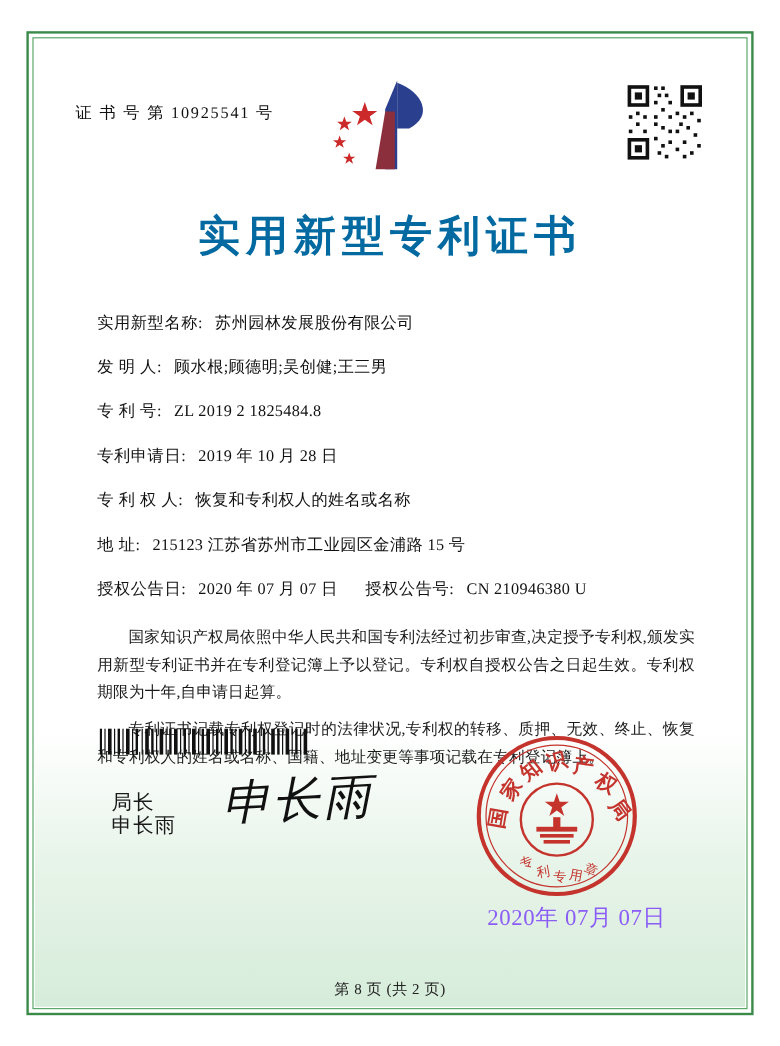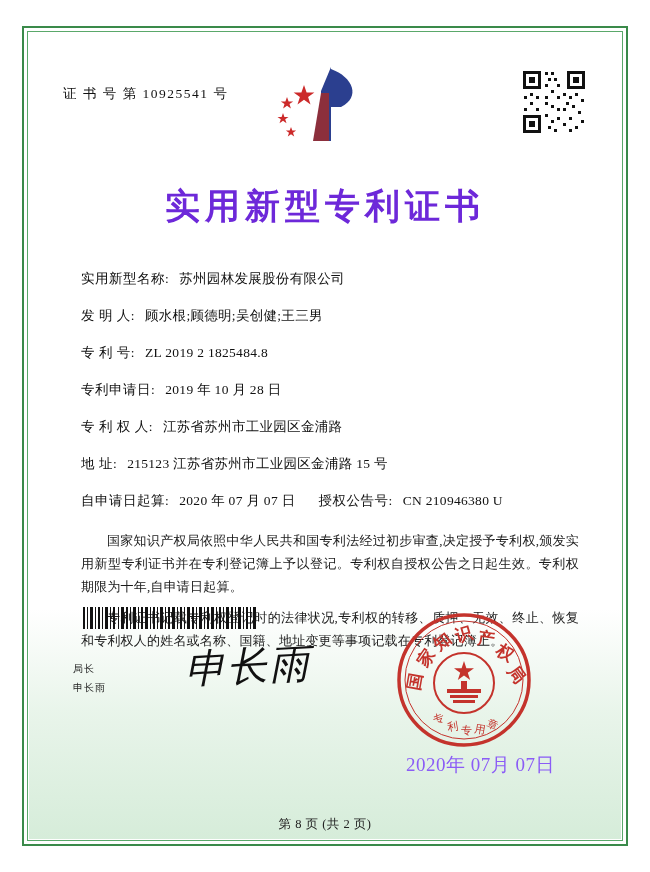--- a/index.html
+++ b/index.html
@@ -87,22 +87,22 @@
     width: 66px;
     height: 66px;
   }
 
   
   .title {
     text-align: center;
     font-size: 35px;
     letter-spacing: 5px;
     font-weight: 700;
-    color: #6d28d9;
-    margin-top: 18px;
+    color: #0369a1;
+    margin-top: 8px;
     font-family: "DejaVu Serif", "Liberation Serif", serif;
   }
 
   
   .fields {
     margin-top: 40px;
     padding-left: 26px;
     padding-right: 10px;
   }
   .field-row {
@@ -154,23 +154,23 @@
   }
   .barcode {
     position: absolute;
     left: 28px;
     top: 10px;
     width: 176px;
     height: 22px;
   }
   .director-label {
     position: absolute;
-    left: 18px;
+    left: 38px;
     top: 62px;
-    font-size: 10px;
+    font-size: 17px;
     line-height: 19px;
     letter-spacing: 1px;
   }
   .signature {
     position: absolute;
     left: 130px;
     top: 42px;
     font-size: 40px;
     font-family: "DejaVu Serif", serif;
     font-style: italic;
@@ -302,28 +302,28 @@
       <div class="field-row">
         <span class="f-label">专  利  号:</span>
         <span class="f-value">ZL 2019 2 1825484.8</span>
       </div>
       <div class="field-row">
         <span class="f-label">专利申请日:</span>
         <span class="f-value">2019 年 10 月 28 日</span>
       </div>
       <div class="field-row">
         <span class="f-label">专 利 权 人:</span>
-        <span class="f-value">江苏省苏州市工业园区金浦路</span>
+        <span class="f-value">恢复和专利权人的姓名或名称</span>
       </div>
       <div class="field-row">
         <span class="f-label">地      址:</span>
         <span class="f-value">215123 江苏省苏州市工业园区金浦路 15 号</span>
       </div>
       <div class="field-row two-col">
-        <span class="f-label">自申请日起算:</span>
+        <span class="f-label">授权公告日:</span>
         <span class="f-value">2020 年 07 月 07 日</span>
         <span class="col2">
           <span class="f-label">授权公告号:</span>
           <span class="f-value">CN 210946380 U</span>
         </span>
       </div>
     </div>
 
     <div class="para indent">国家知识产权局依照中华人民共和国专利法经过初步审查,决定授予专利权,颁发实用新型专利证书并在专利登记簿上予以登记。专利权自授权公告之日起生效。专利权期限为十年,自申请日起算。</div>
     <div class="para indent">专利证书记载专利权登记时的法律状况,专利权的转移、质押、无效、终止、恢复和专利权人的姓名或名称、国籍、地址变更等事项记载在专利登记簿上。</div>

